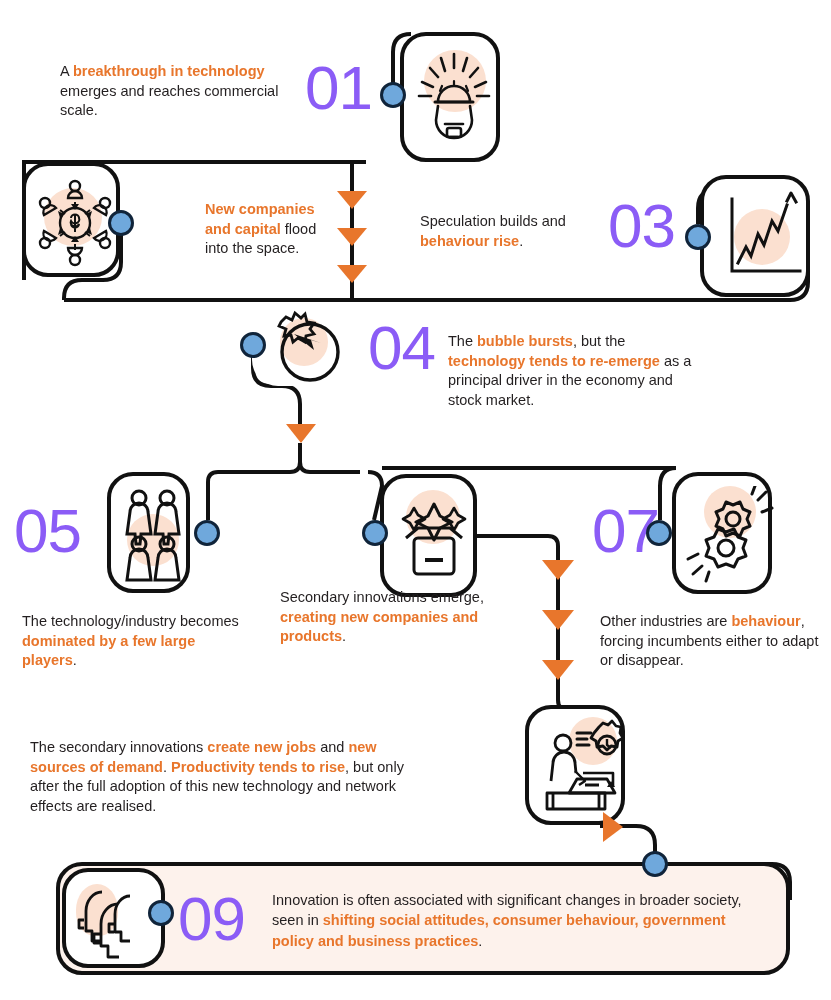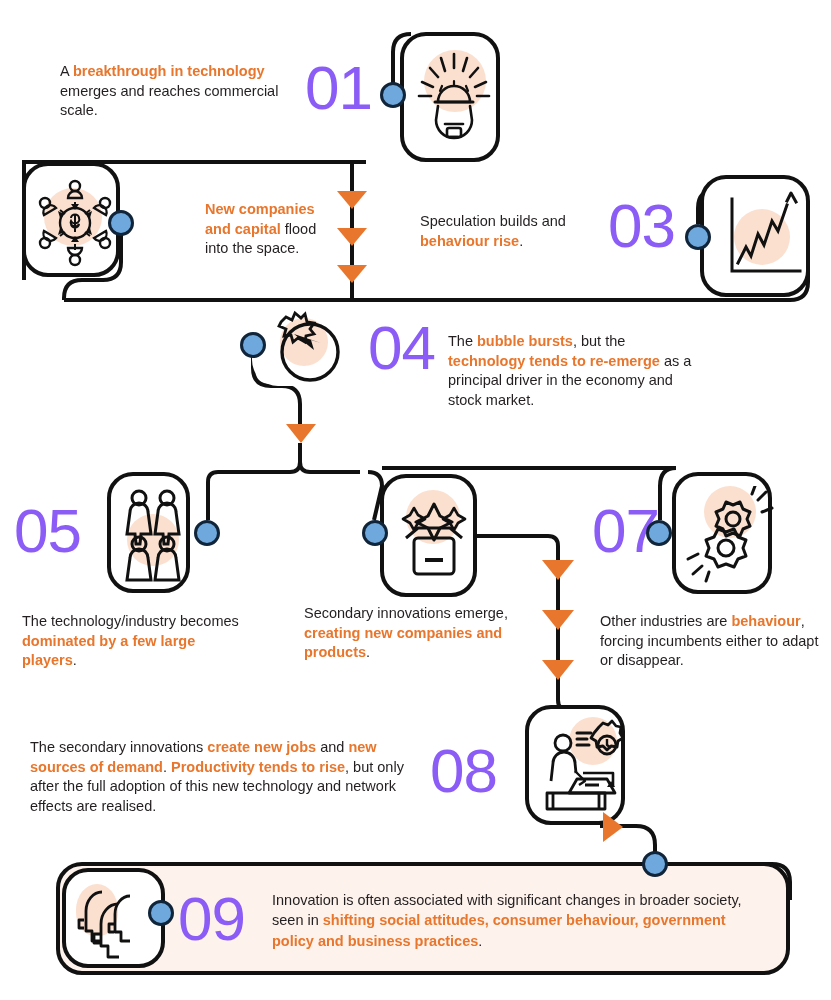--- a/index.html
+++ b/index.html
@@ -247,21 +247,21 @@
       <g fill="none" stroke="#111" stroke-width="3" stroke-linejoin="round">
         <path d="M42,14 l6,12 l12,6 l-12,6 l-6,12 l-6,-12 l-12,-6 l12,-6 z"></path>
         <path d="M22,18 l4,7 l7,4 l-7,4 l-4,7 l-4,-7 l-7,-4 l7,-4 z" stroke-width="2.6"></path>
         <path d="M62,18 l4,7 l7,4 l-7,4 l-4,7 l-4,-7 l-7,-4 l7,-4 z" stroke-width="2.6"></path>
         <path d="M14,48 l12,-10 h32 l12,10"></path>
         <rect x="22" y="48" width="40" height="36" rx="4"></rect>
         <path d="M33,70 h18" stroke-width="4"></path>
       </g>
     </svg>
   </div>
-  <div class="txt ta-left" style="left:280px;top:604px;width:230px;margin-left:24px;">Secondary innovations emerge, <b>creating new companies and products</b>.</div>
+  <div class="txt ta-left" style="left:280px;top:588px;width:230px;">Secondary innovations emerge, <b>creating new companies and products</b>.</div>
   <div class="dot" style="left:362px;top:520px;"></div>
 
   <svg class="node" style="left:542px;top:560px;" width="32" height="20" viewBox="0 0 32 20">
       <path d="M0,0 H32 L16,20 Z" fill="#E8762C"></path>
     </svg>
   <svg class="node" style="left:542px;top:610px;" width="32" height="20" viewBox="0 0 32 20">
       <path d="M0,0 H32 L16,20 Z" fill="#E8762C"></path>
     </svg>
   <svg class="node" style="left:542px;top:660px;" width="32" height="20" viewBox="0 0 32 20">
       <path d="M0,0 H32 L16,20 Z" fill="#E8762C"></path>
@@ -299,21 +299,20 @@
         <path d="M40,14 h14 M40,20 h10 M40,26 h12" stroke-width="3" stroke-linecap="round"></path>
         <path d="M46,54 h30 v14" stroke-width="2.6"></path>
         <path d="M74,62 l4,6 l-8,0 z" fill="#111" stroke="none"></path>
         <path d="M40,60 h30 l8,14 h-46 z"></path>
         <path d="M48,66 h14" stroke-width="3"></path>
         <path d="M10,74 h58 v16 h-58 z"></path>
         <path d="M16,90 v-16 M62,90 v-16"></path>
       </g>
     </svg>
   </div>
-  <div class="num" style="left:430px;top:740px;">08</div>
   <div class="txt ta-right" style="left:30px;top:738px;width:390px;">The secondary innovations <b>create new jobs</b> and <b>new sources of demand</b>. <b>Productivity tends to rise</b>, but only after the full adoption of this new technology and network effects are realised.</div>
   <svg class="node" style="left:603px;top:812px;" width="20" height="30" viewBox="0 0 20 30">
       <path d="M0,0 L20,15 L0,30 Z" fill="#E8762C"></path>
     </svg>
 
   <div class="card tint" style="left:56px;top:862px;width:734px;height:113px;"></div>
   <div class="card" style="left:62px;top:868px;width:103px;height:100px;">
     <div class="blob" style="left:10px;top:12px;width:42px;height:52px;border-radius:50% 50% 45% 45%;"></div>
     <svg class="glyph" style="left:6px;top:8px;" width="92" height="86" viewBox="0 0 92 86">
       <g fill="none" stroke="#111" stroke-width="2.8" stroke-linejoin="round">

